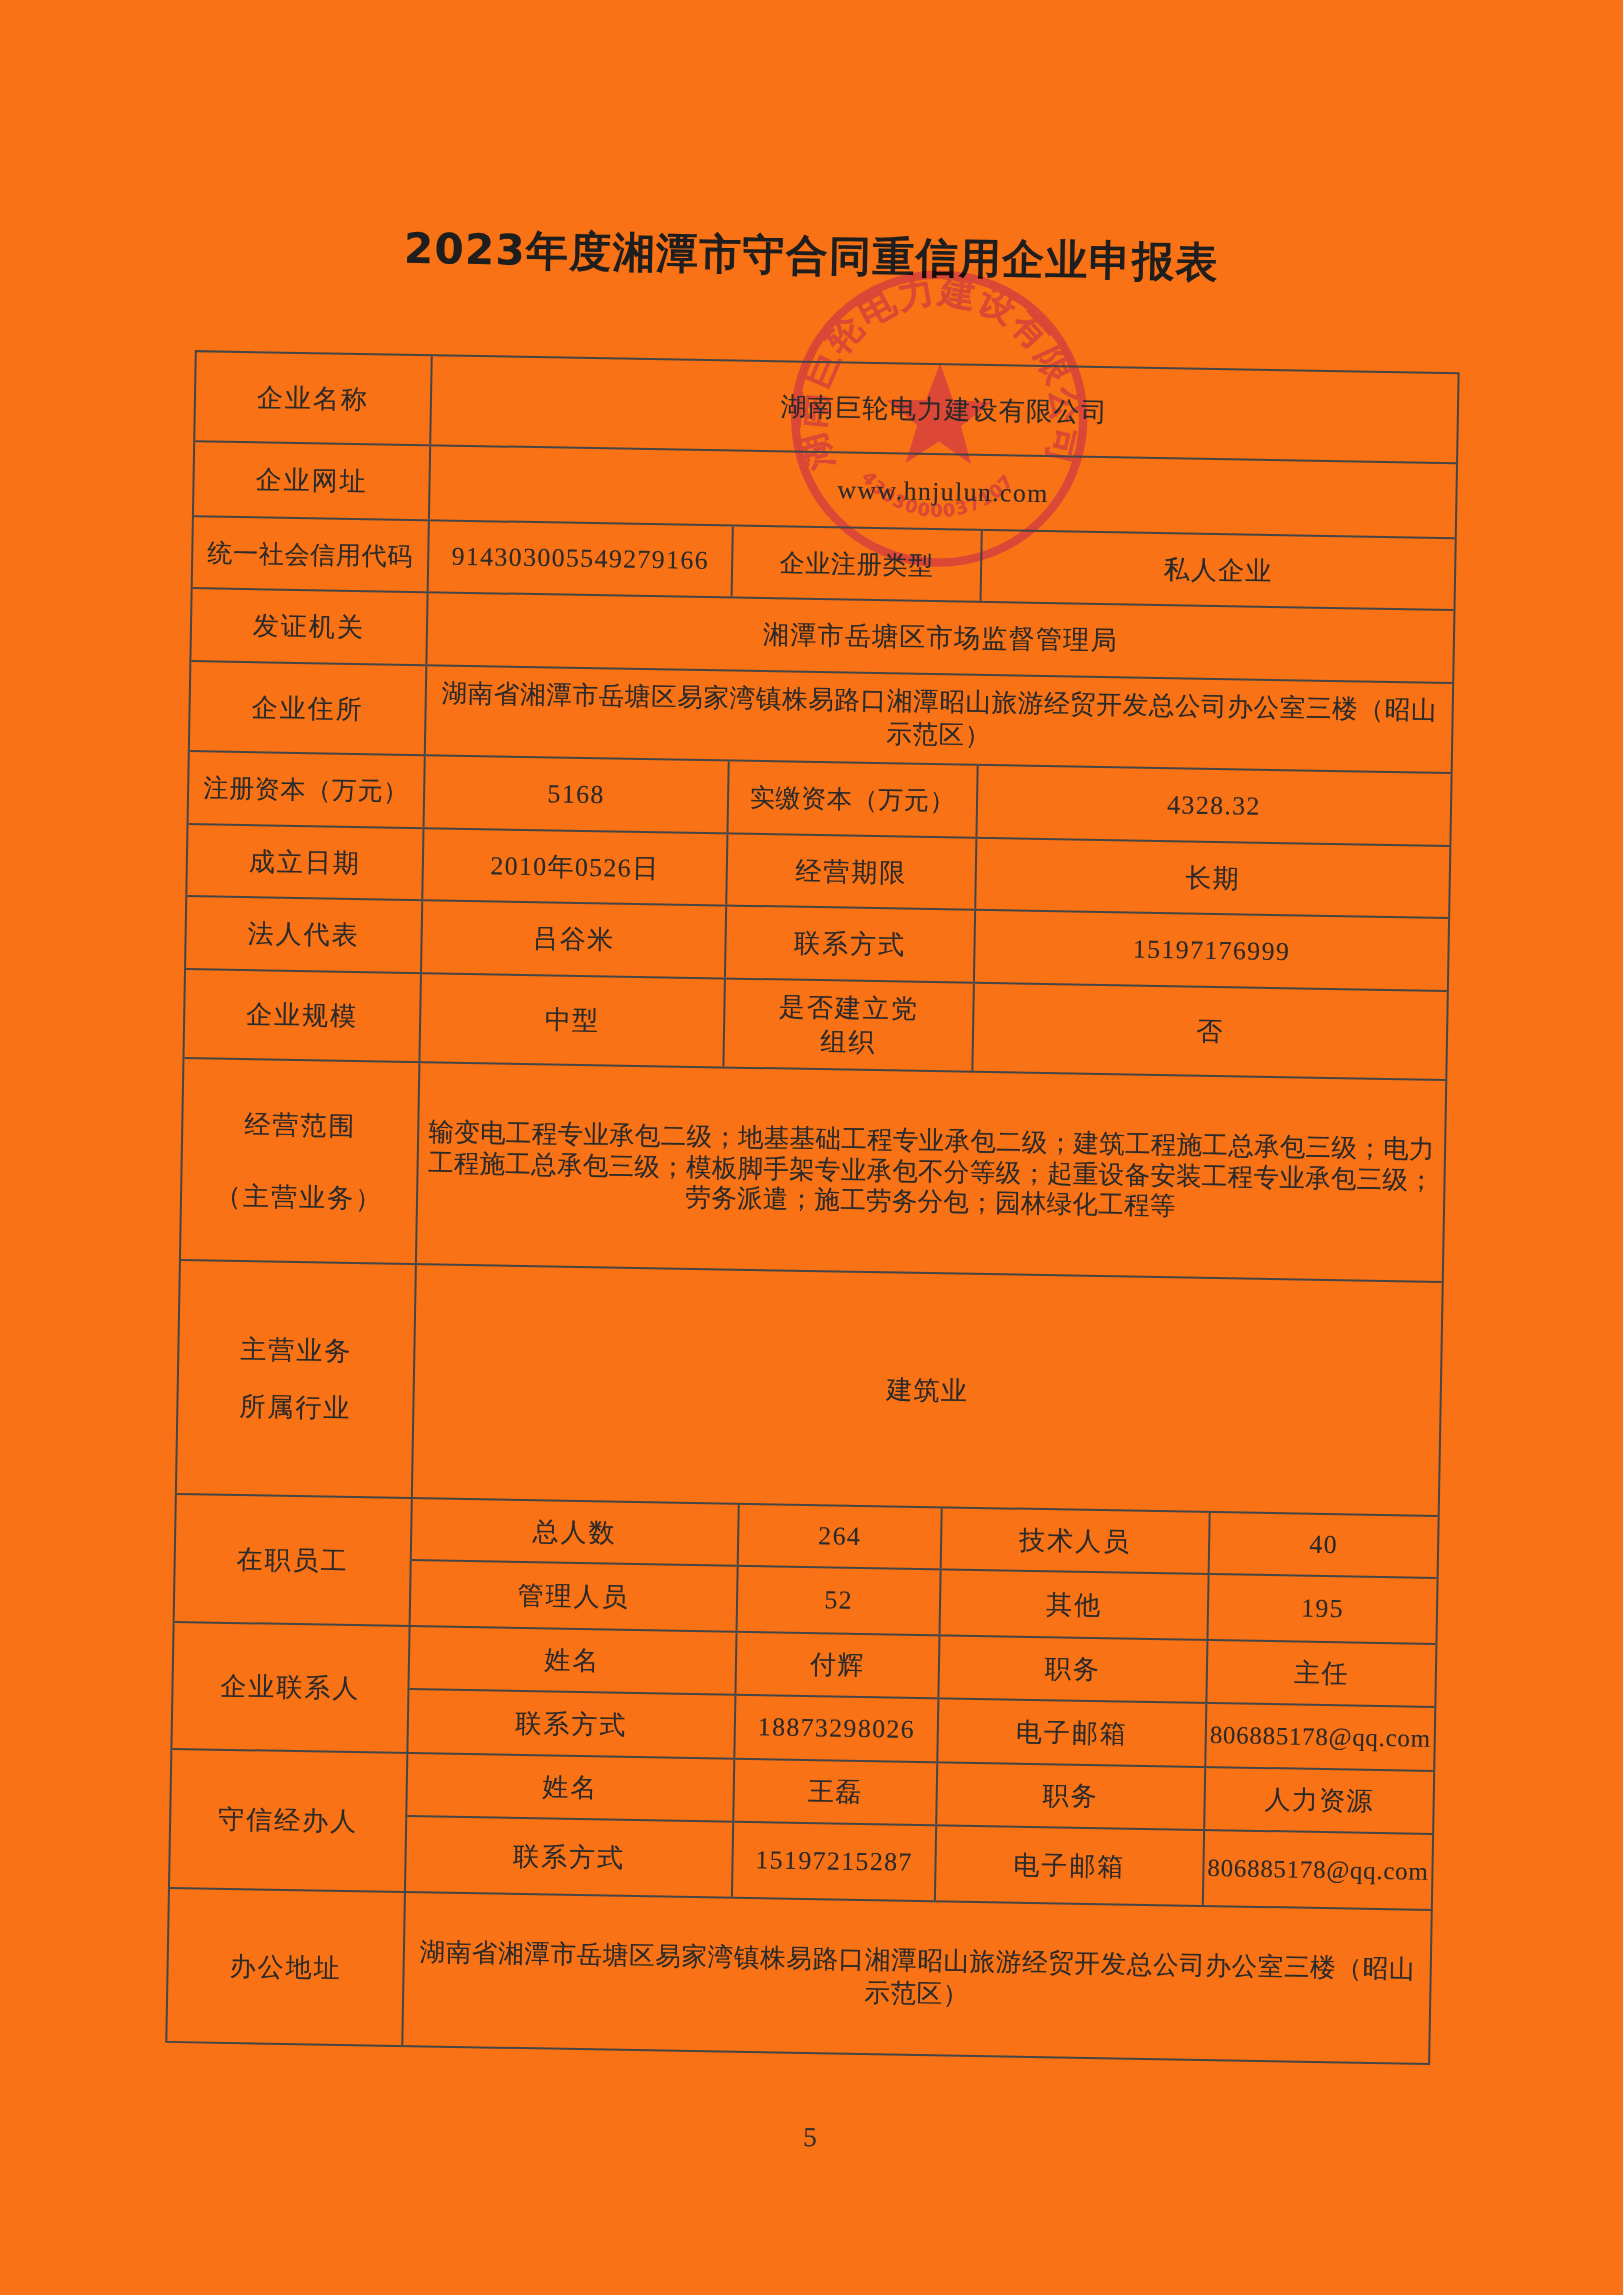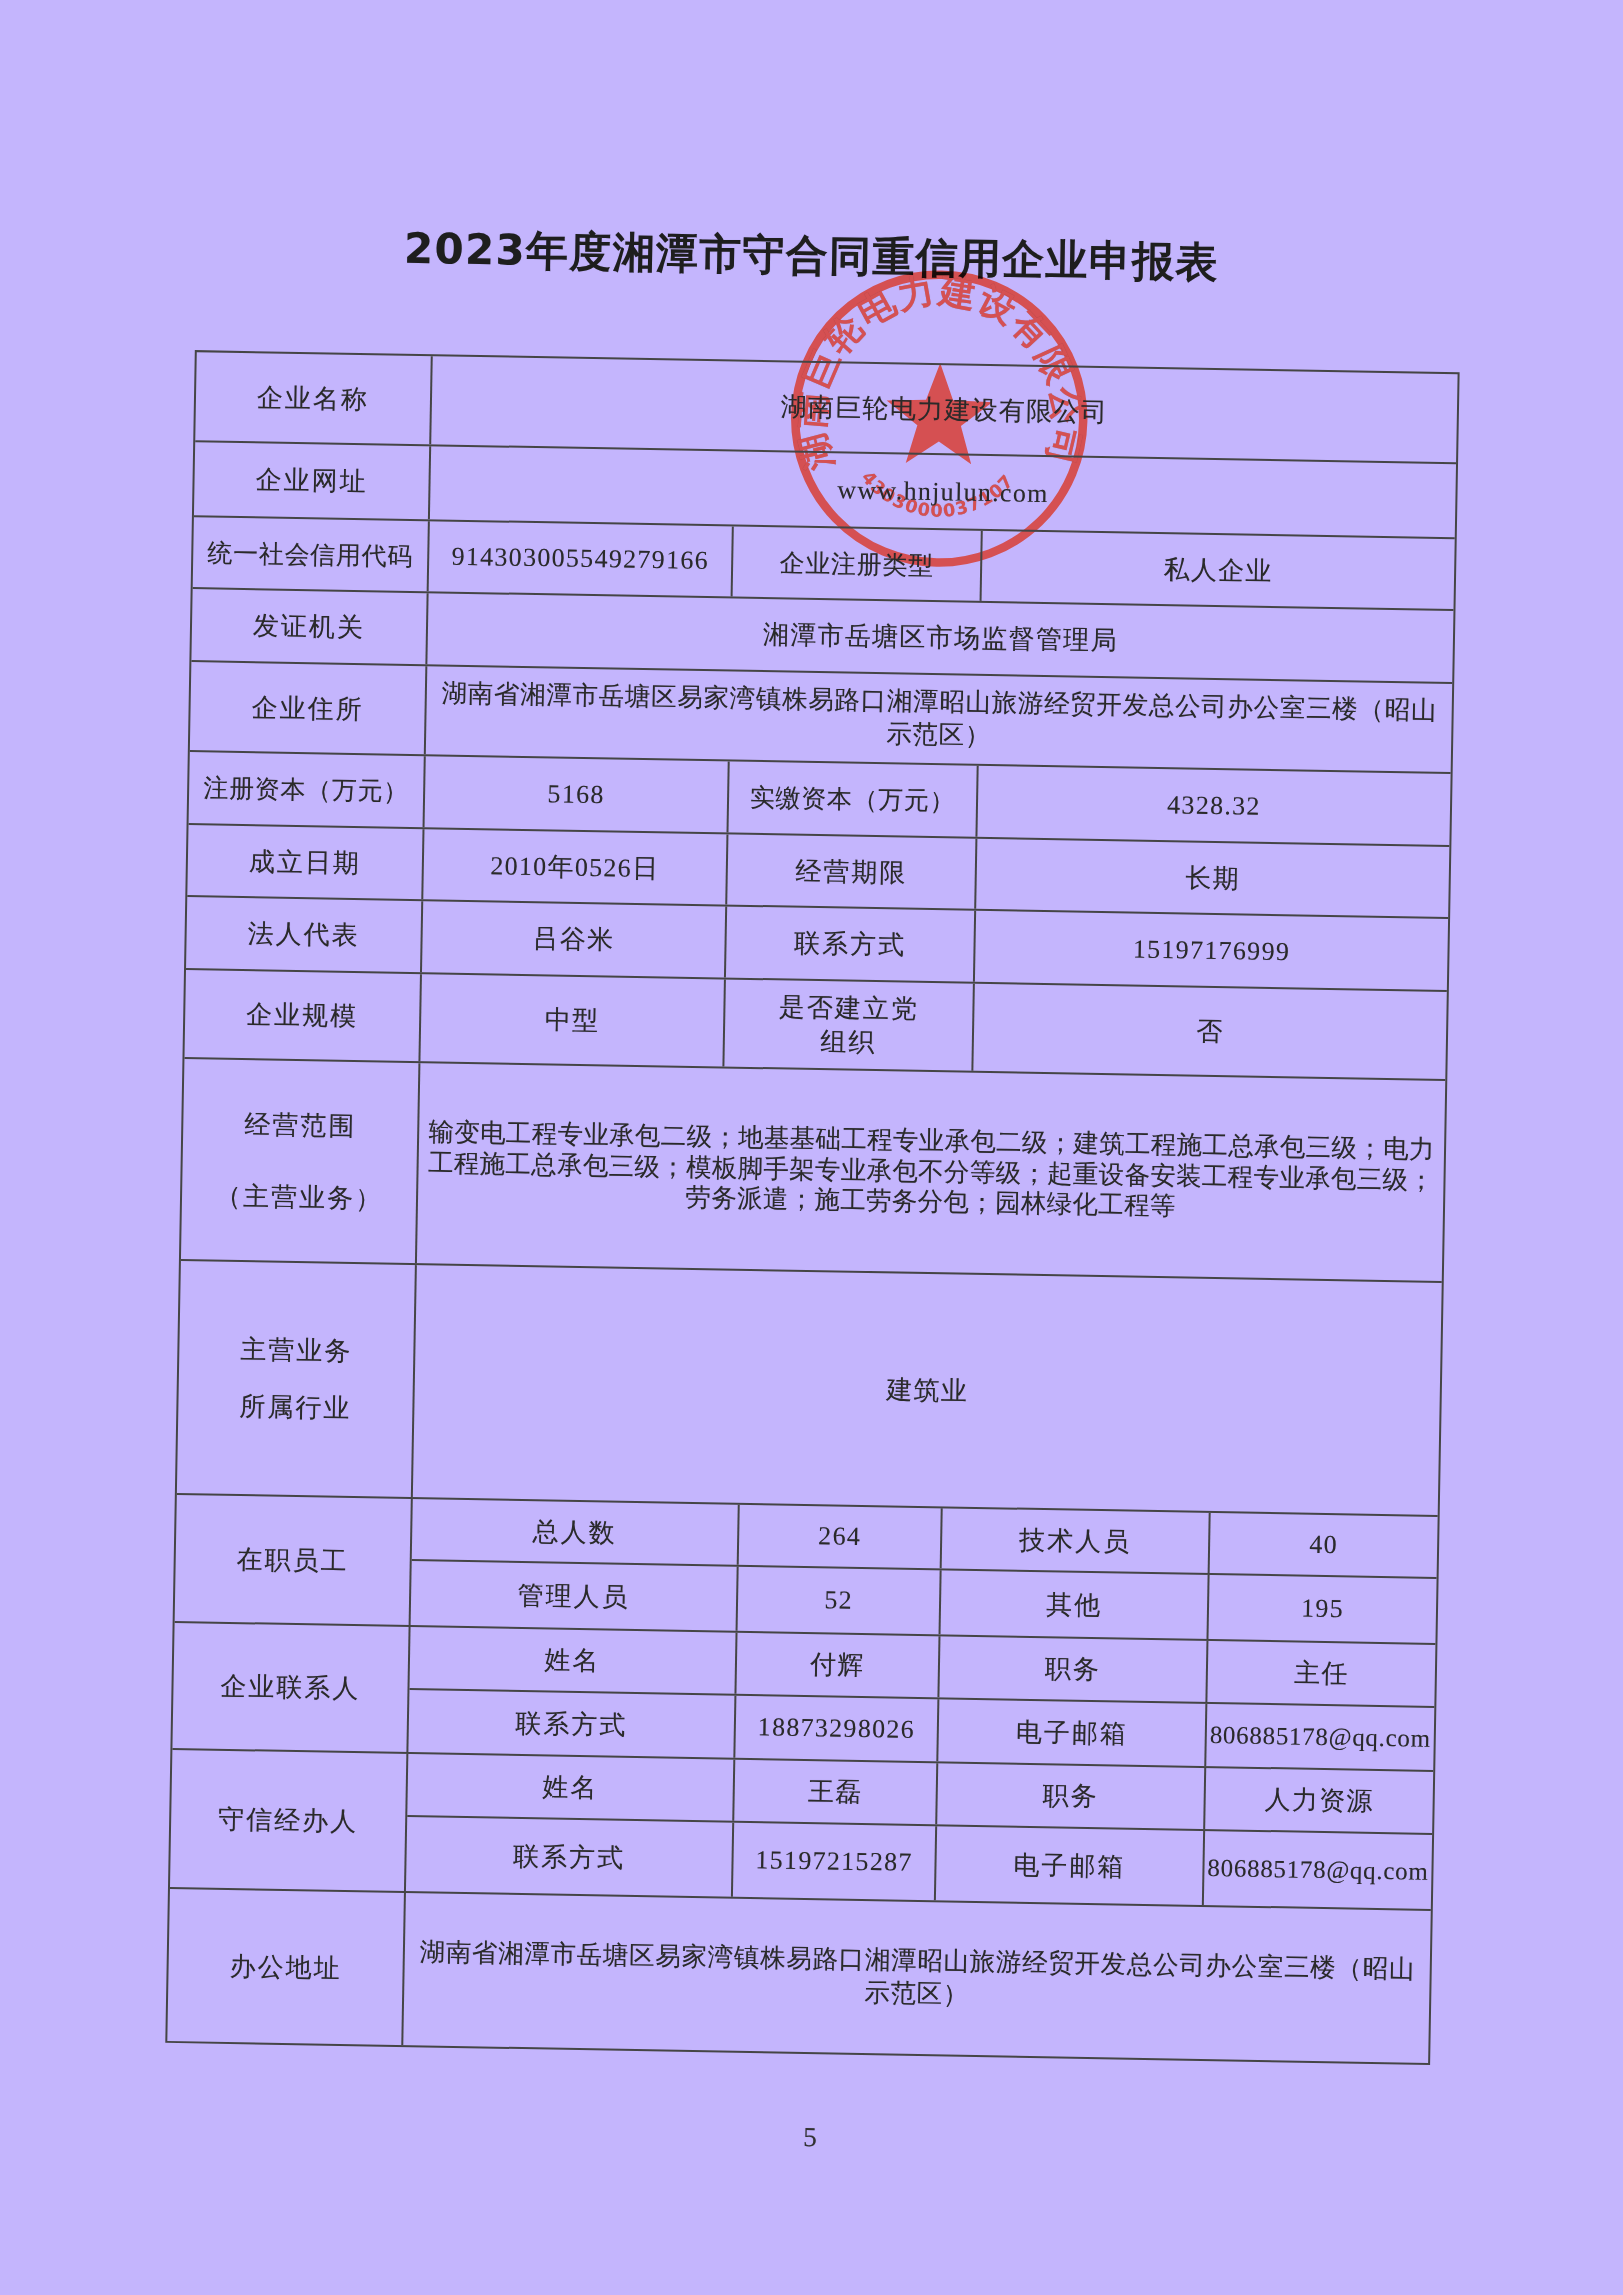--- a/index.html
+++ b/index.html
@@ -2,21 +2,21 @@
 <html style="font-size:10.5px"><head>
 <meta charset="utf-8">
 <style>
   :root{
     --ink:#2a2a2a;
     --line:#454545;
     --seal:#d8423a;
   }
   html,body{margin:0;padding:0;background:#ffffff;}
   .page{
-    position:relative;width:1623px;height:2295px;background:#c4b5fd;
+    position:relative;width:1623px;height:2295px;background:#f97316;
     overflow:hidden;
     font-family:"Liberation Serif","DejaVu Serif",serif;
     color:var(--ink);
   }
   .scan{
     position:absolute;inset:0;
     transform:rotate(1deg);
     transform-origin:50% 50%;
     text-shadow:0 0 0.7px rgba(20,20,20,.3);
   }

